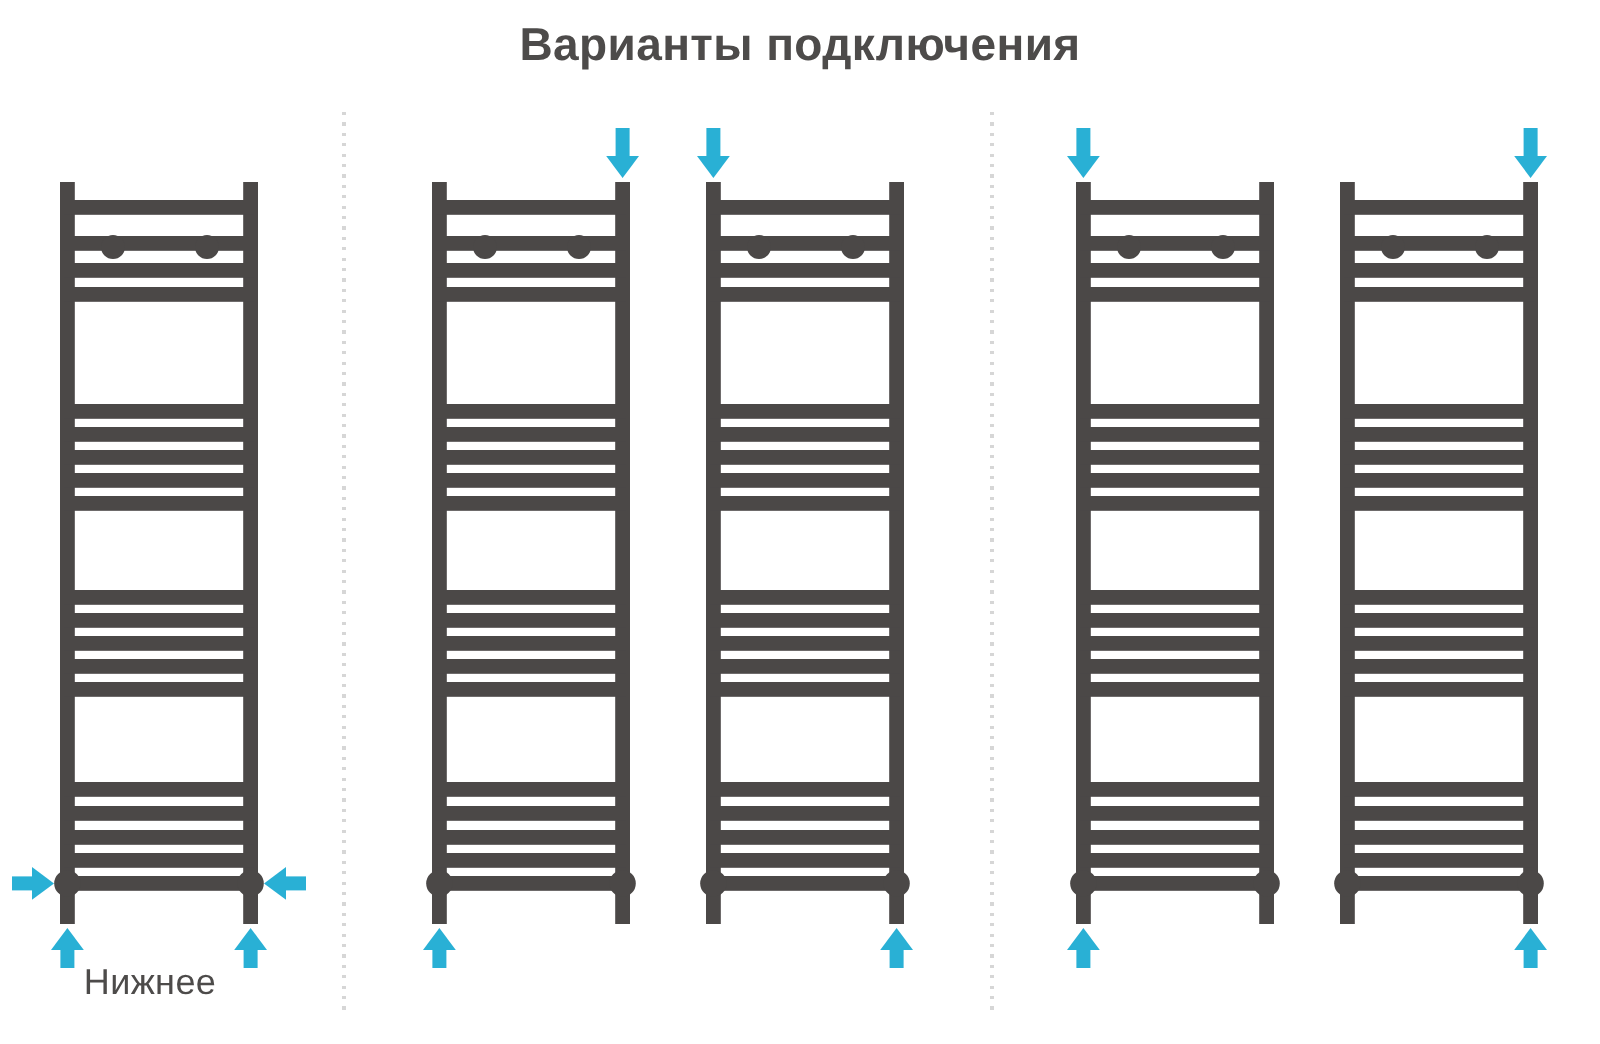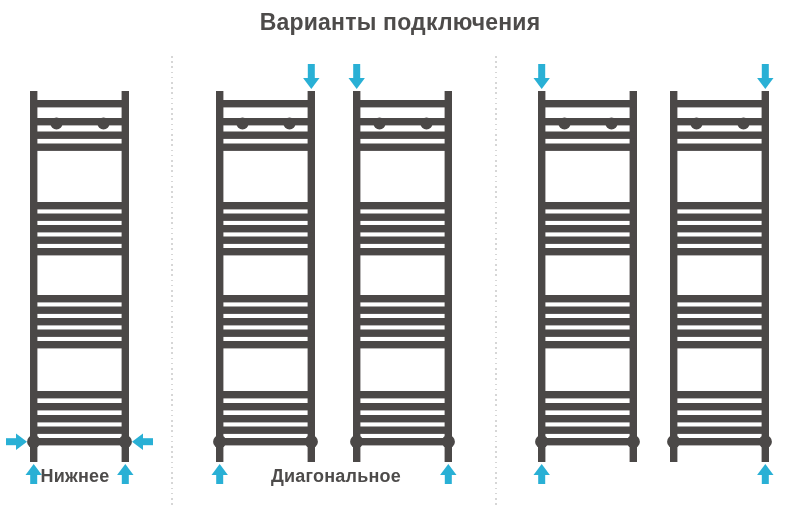--- a/index.html
+++ b/index.html
@@ -23,23 +23,23 @@
     background:repeating-linear-gradient(
       to bottom,
       var(--divider,#cccccc) 0 1.6px,
       transparent 1.6px 5.2px);
     opacity:.8;
   }
   .radiator{position:absolute;top:58px;width:160px;height:430px;}
   .steel{fill:var(--radiator,#4b4847);}
   .flow{fill:var(--arrow,#29b0d5);}
   .variant-label{
-    position:absolute;top:466px;
+    position:absolute;top:481px;
     transform:translateX(-50%);
-    font-size:18px;font-weight:700;letter-spacing:.2px;
+    font-size:18px;font-weight:400;letter-spacing:.2px;
     color:var(--text,#4d4b4a);
     white-space:nowrap;
   }
 </style>
 </head>
 <body style="--radiator: #4b4847; --arrow: #29b0d5; --text: #4d4b4a; --divider: #cccccc; background: rgb(255, 255, 255);">
 
 <div class="stage">
 
   <svg width="0" height="0" style="position:absolute" aria-hidden="true">
@@ -136,15 +136,14 @@
     <use href="#arr-up-l" class="flow"></use>
   </svg>
 
   <svg class="radiator" style="left:640px" viewBox="0 0 160 430">
     <use href="#ladder" class="steel"></use>
     <use href="#arr-down-r" class="flow"></use>
     <use href="#arr-up-r" class="flow"></use>
   </svg>
 
   <div class="variant-label" style="left:75px">Нижнее</div>
-  <div class="variant-label" style="left:336px">Диагональное</div>
 
 </div>
 
 </body></html>

